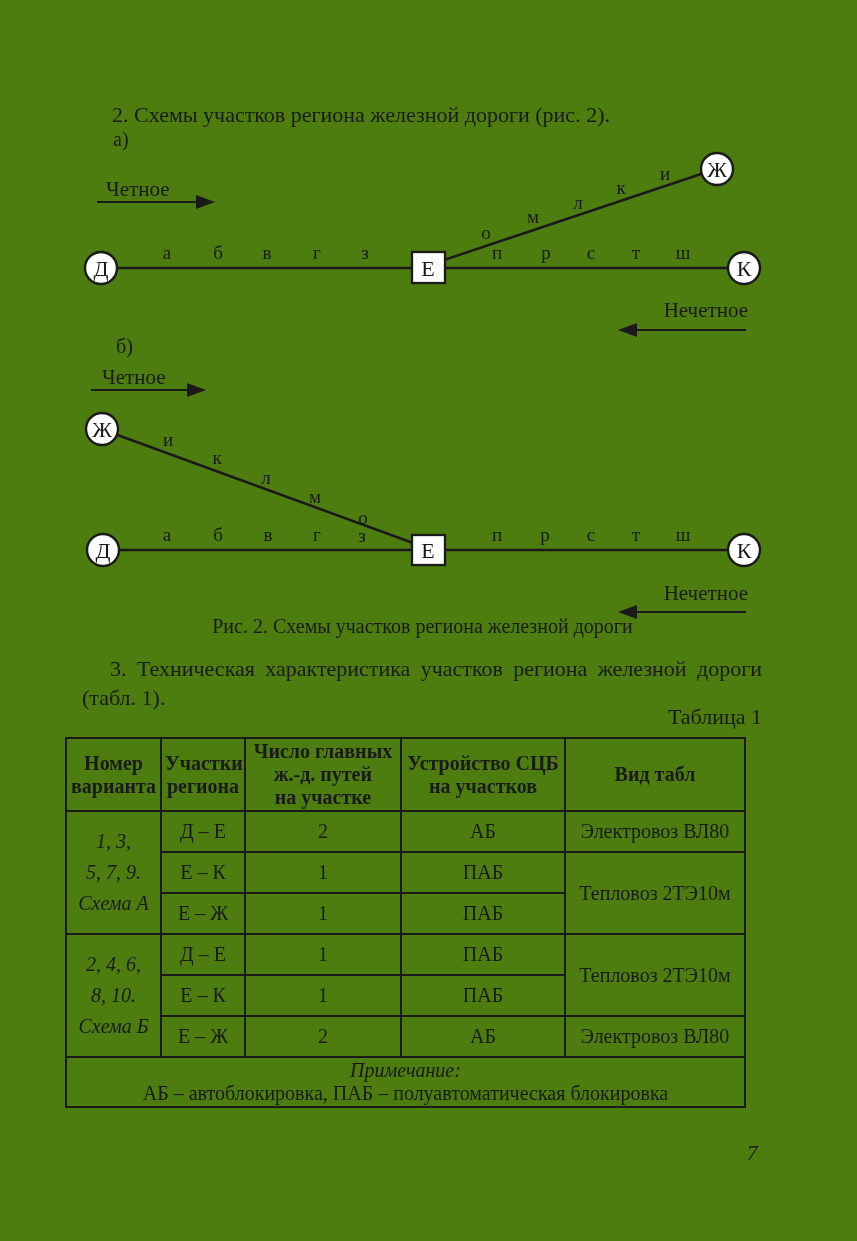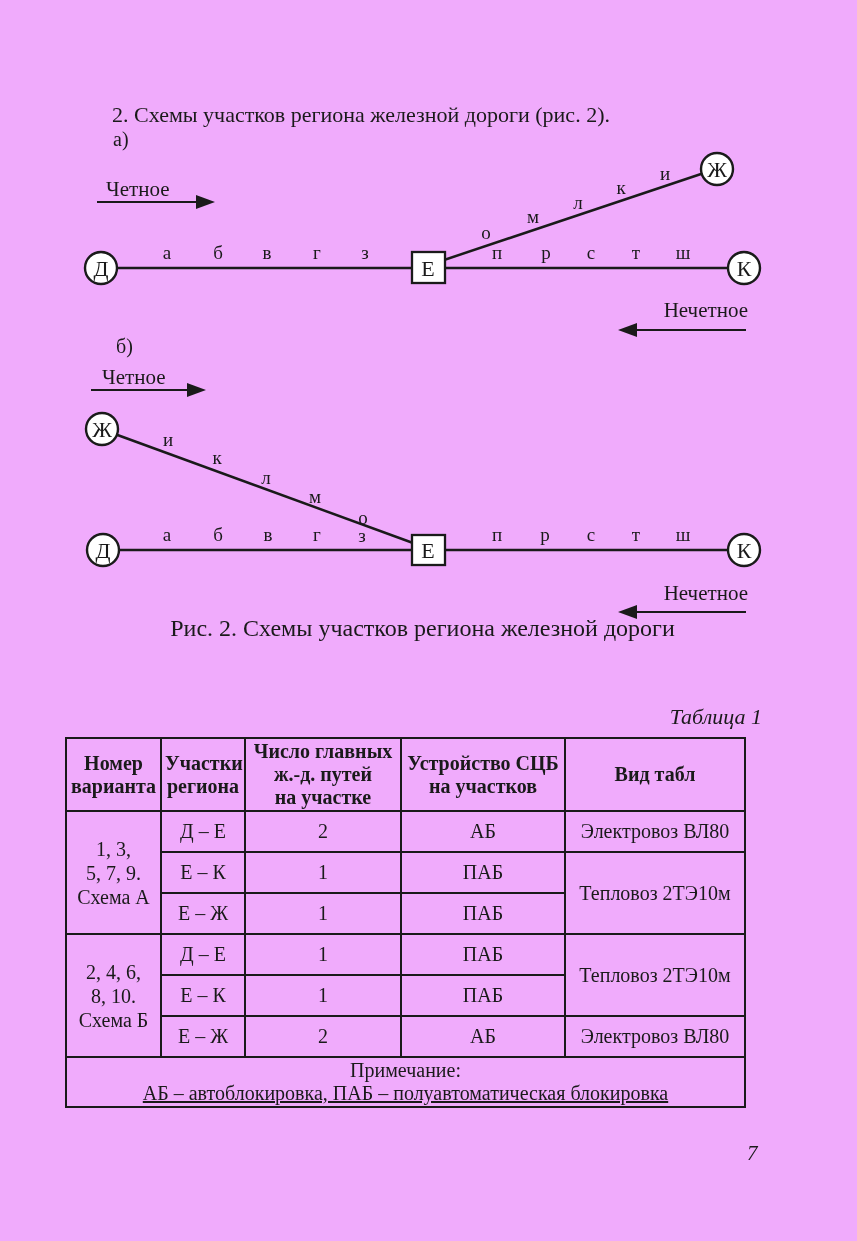--- a/index.html
+++ b/index.html
@@ -1,59 +1,59 @@
 <!DOCTYPE html>
 <html><head>
 <meta charset="utf-8">
 <style>
   html,body{margin:0;padding:0;background:#e8e8e8;}
   .page{
     position:relative;
     width:857px;height:1241px;
-    background:#f0abfc;
+    background:#4d7c0f;
     font-family:"Liberation Serif","DejaVu Serif",serif;
     color:#1a1a1a;
     overflow:hidden;
   }
   .h2title{
     position:absolute;left:112px;top:101px;
     font-size:22px;line-height:28px;white-space:nowrap;
   }
   .fig-svg{position:absolute;left:0;top:130px;}
   .fig-svg text{font-family:"Liberation Serif","DejaVu Serif",serif;fill:#1a1a1a;}
   .fig-caption{
     position:absolute;left:83px;top:615px;width:679px;
-    text-align:center;font-size:24px;
+    text-align:center;font-size:20px;
   }
   .h3para{
     position:absolute;left:82px;top:654px;width:680px;
     font-size:22px;line-height:29px;text-align:justify;text-indent:28px;
   }
   .tbl-caption{
     position:absolute;left:83px;top:704px;width:679px;
-    text-align:right;font-style:italic;font-size:22px;
+    text-align:right;font-size:22px;
   }
   table.main{
     position:absolute;left:65px;top:737px;
     border-collapse:collapse;table-layout:fixed;width:679px;
   }
   table.main th, table.main td{
     border:2px solid #1a1a1a;
     text-align:center;vertical-align:middle;
     font-size:20px;padding:1px 3px;
     overflow:hidden;
   }
   table.main th{
     font-weight:bold;white-space:pre-line;line-height:23px;height:67px;
   }
   table.main td{height:37px;}
-  td.variant{white-space:pre-line;line-height:24px;}
+  td.variant{white-space:pre-line;line-height:31px;font-style:italic;}
   td.note-cell{text-align:left;padding:3px 8px 6px 8px;height:auto;}
-  .note-label{line-height:23px;}
-  .note-text{line-height:23px;text-decoration:underline;}
+  .note-label{font-style:italic;line-height:23px;}
+  .note-text{line-height:23px;}
   .page-number{
     position:absolute;left:747px;top:1141px;
     font-size:21px;font-style:italic;
   }
 </style>
 </head>
 <body>
 
 <div class="page">
 
@@ -143,20 +143,21 @@
       <text x="683" y="541" font-size="19" text-anchor="middle">ш</text>
 
       <text x="748" y="600" font-size="21" text-anchor="end">Нечетное</text>
       <line x1="637" y1="612" x2="746" y2="612" stroke="#1a1a1a" stroke-width="2.2"></line>
       <polygon points="618,612 637,605 637,619" fill="#1a1a1a"></polygon>
     </g>
   </svg>
 
   <div class="fig-caption">Рис. 2. Схемы участков региона железной дороги</div>
 
+  <div class="h3para">3. Техническая характеристика участков региона железной дороги (табл. 1).</div>
 
   <div class="tbl-caption">Таблица 1</div>
 
   <table class="main">
     <colgroup>
       <col style="width:95px">
         <col style="width:84px">
         <col style="width:156px">
         <col style="width:164px">
         <col style="width:180px">

